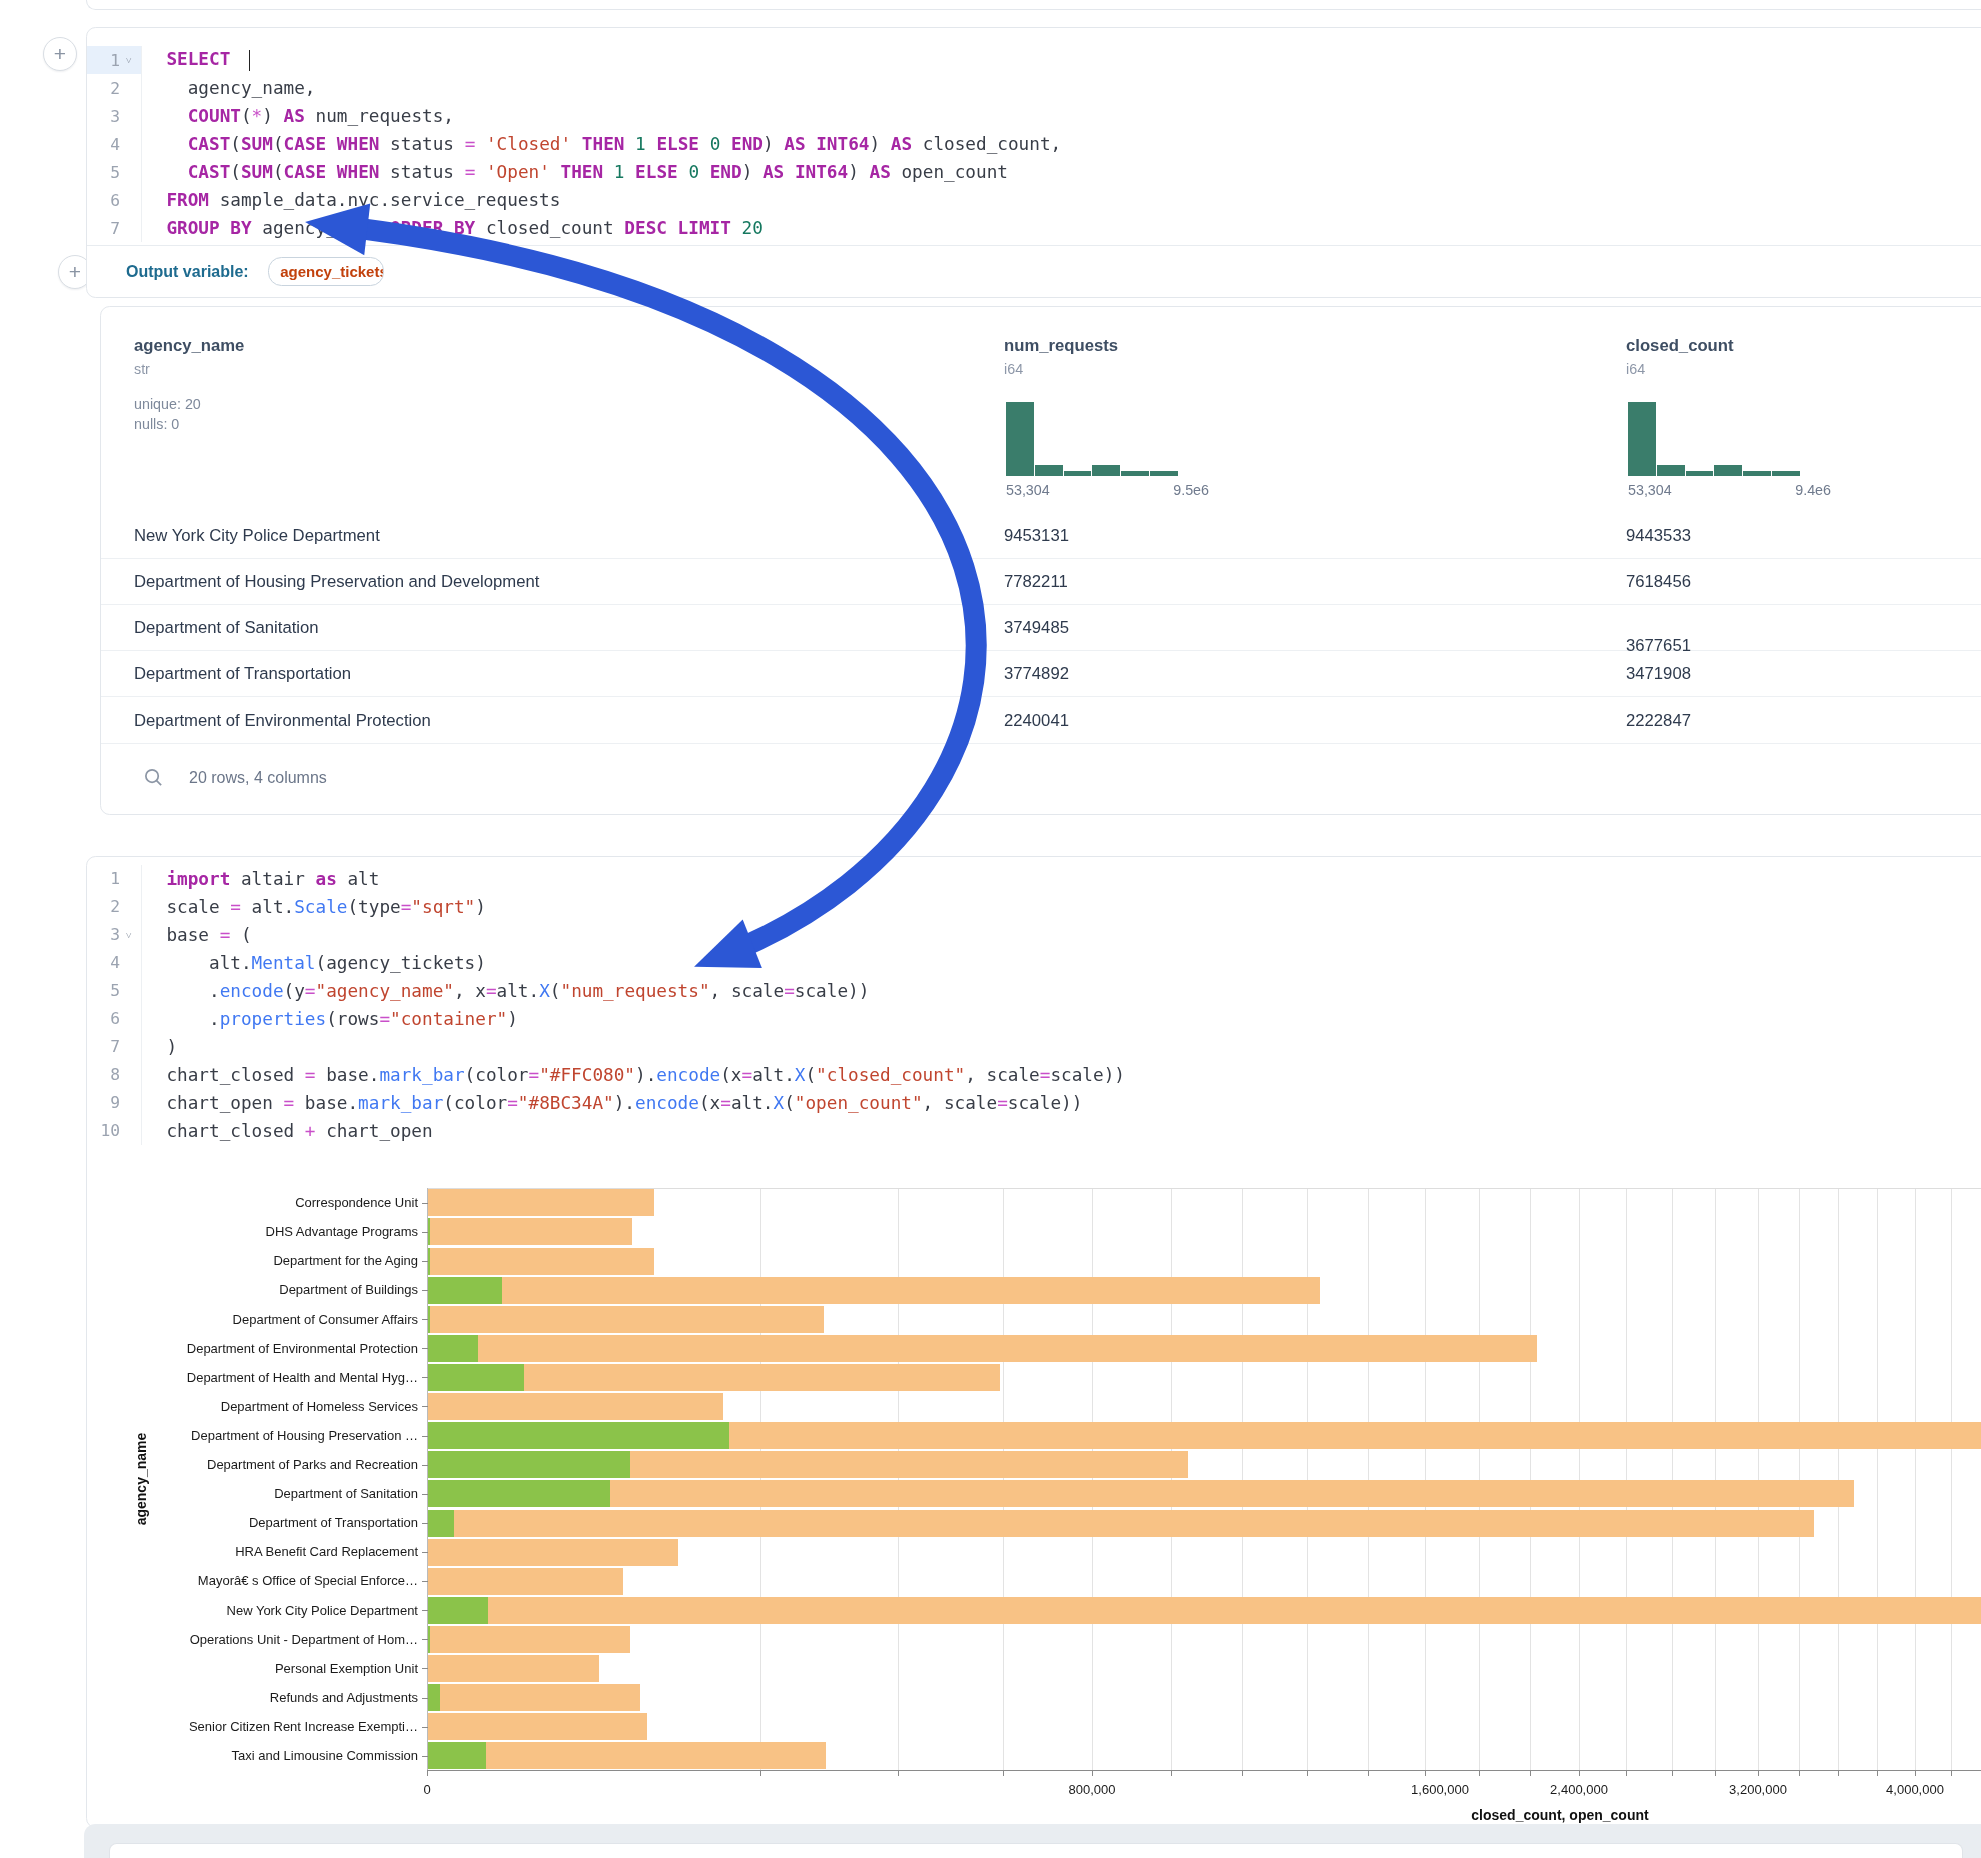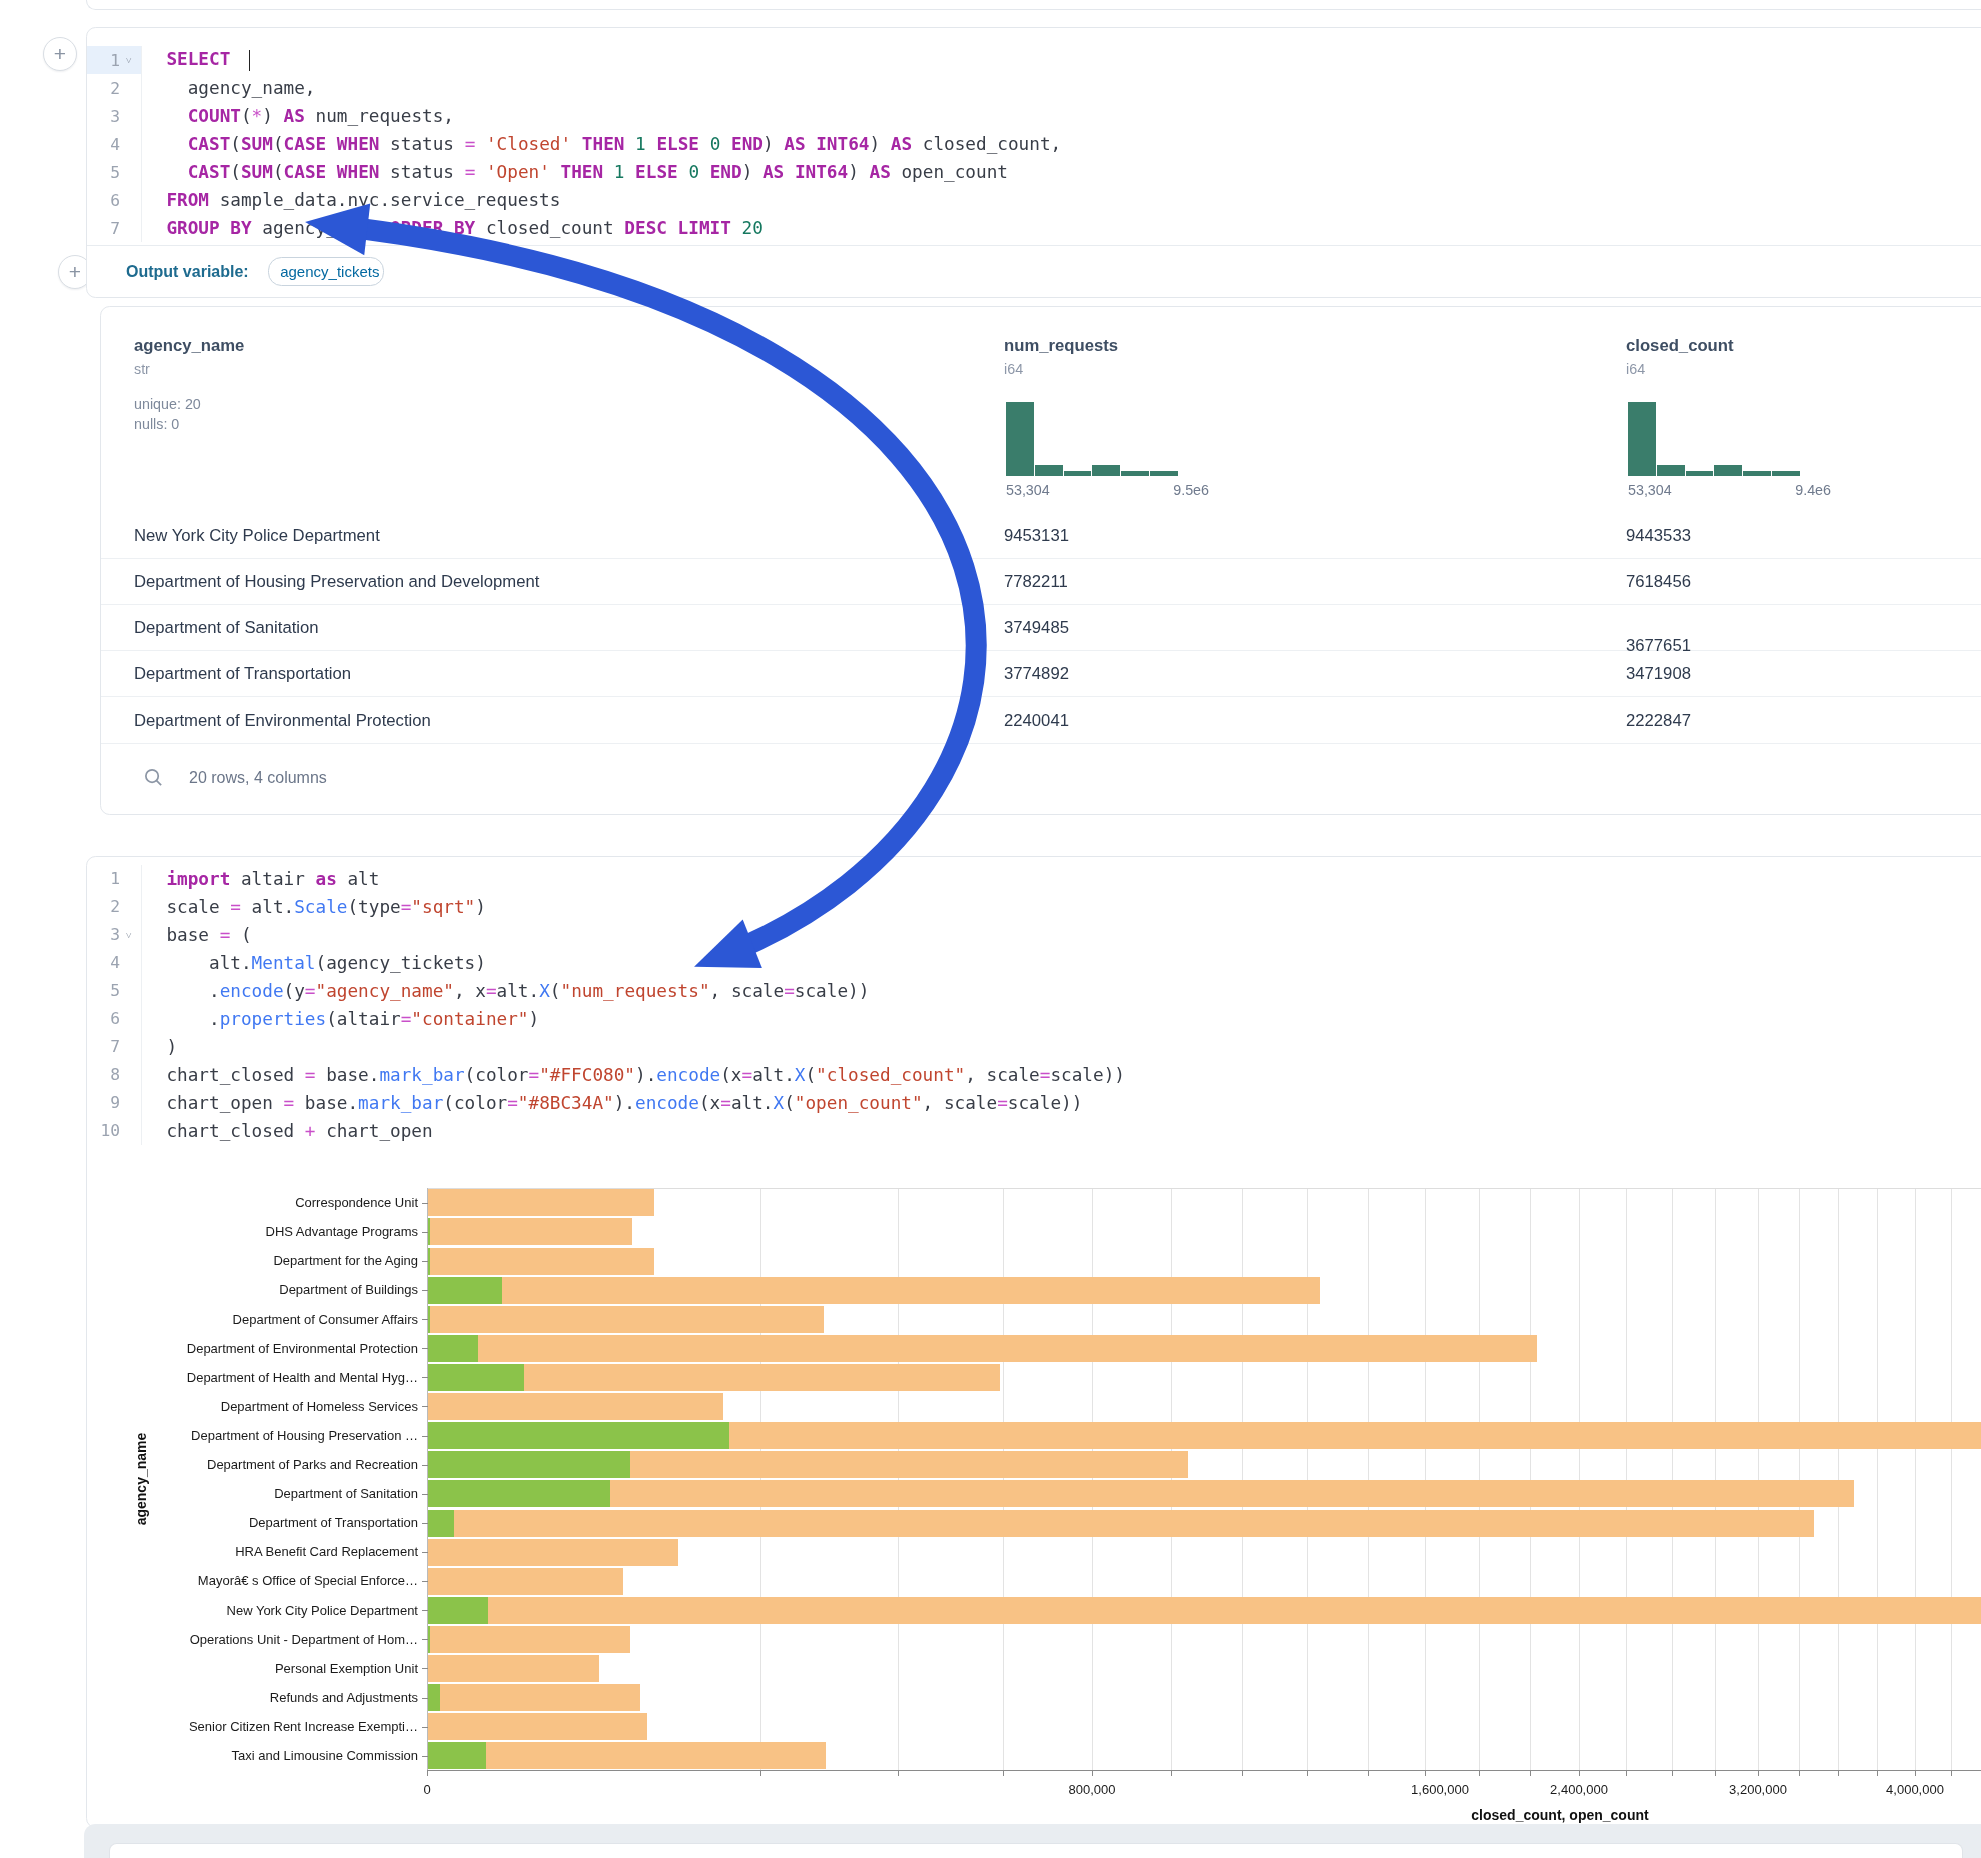--- a/index.html
+++ b/index.html
@@ -38,21 +38,21 @@
   .tk-t { color:#383D47; }
   .cursor { display:inline-block; width:1.5px; height:21px; background:#222;
     vertical-align:middle; margin-left:7.6px; }
 
   
   #outvar-row { position:absolute; left:0; right:0; bottom:0; height:52px;
     border-top:1px solid #E8ECF0; display:flex; align-items:center; }
   #outvar-label { color:#1E6B8F; font-weight:bold; font-size:16px; margin-left:39px; }
   #outvar-chip { margin-left:19px; width:116px; height:29px; border:1px solid #C9D4DE;
     border-radius:13.4px; display:flex; align-items:center; padding-left:11.5px;
-    overflow:hidden; white-space:nowrap; color:#0369a1; font-size:15px; font-weight:normal; }
+    overflow:hidden; white-space:nowrap; color:#c2410c; font-size:15px; font-weight:bold; }
 
   
   .col-head-name { font-size:16.7px; font-weight:bold; color:#3E4E63; }
   .col-head-type { font-size:14.3px; color:#8D97A8; margin-top:4.8px; }
   .col-stat { font-size:14.3px; color:#7E899B; line-height:20px; }
   .hist { position:absolute; width:172px; height:74px; display:flex;
     align-items:flex-end; gap:1px; }
   .hist-bar { background:#3A7D6B; flex:1 1 auto; }
   .hist-labels { position:absolute; width:203px; display:flex;
     justify-content:space-between; font-size:14.3px; color:#6F7A8D; }
@@ -261,21 +261,21 @@
           <span class="ln">5</span>
           <span class="nofold"></span>
         </div>
         <div class="code-text"><span class="tk-t">    .</span><span class="tk-f">encode</span><span class="tk-t">(y</span><span class="tk-o">=</span><span class="tk-s">"agency_name"</span><span class="tk-t">, x</span><span class="tk-o">=</span><span class="tk-t">alt.</span><span class="tk-f">X</span><span class="tk-t">(</span><span class="tk-s">"num_requests"</span><span class="tk-t">, scale</span><span class="tk-o">=</span><span class="tk-t">scale))</span></div>
       </div>
       <div class="code-line">
         <div class="gutter">
           <span class="ln">6</span>
           <span class="nofold"></span>
         </div>
-        <div class="code-text"><span class="tk-t">    .</span><span class="tk-f">properties</span><span class="tk-t">(altair</span><span class="tk-o">=</span><span class="tk-s">"container"</span><span class="tk-t">)</span></div>
+        <div class="code-text"><span class="tk-t">    .</span><span class="tk-f">properties</span><span class="tk-t">(rows</span><span class="tk-o">=</span><span class="tk-s">"container"</span><span class="tk-t">)</span></div>
       </div>
       <div class="code-line">
         <div class="gutter">
           <span class="ln">7</span>
           <span class="nofold"></span>
         </div>
         <div class="code-text"><span class="tk-t">)</span></div>
       </div>
       <div class="code-line">
         <div class="gutter">

